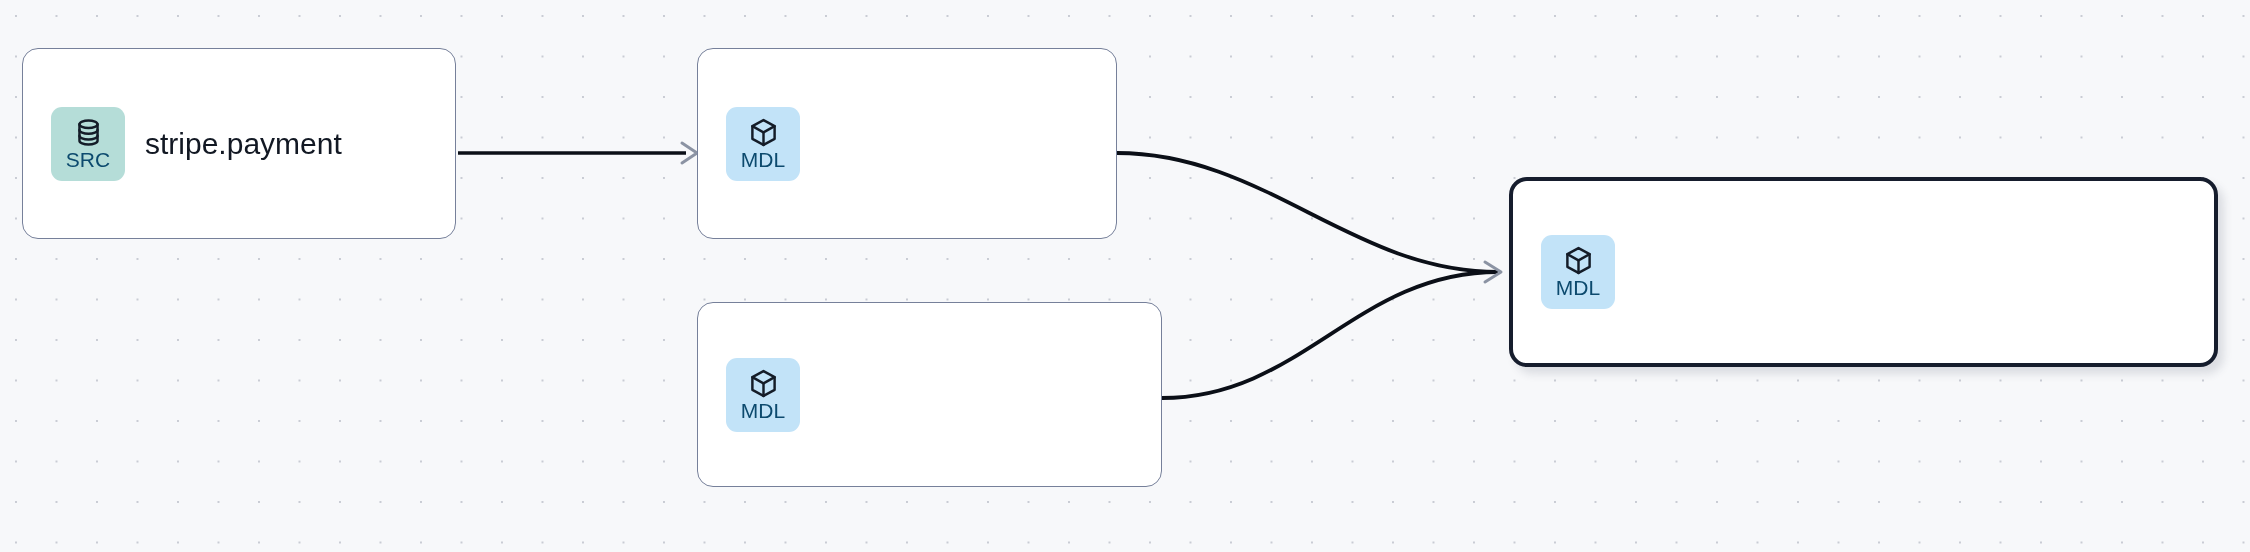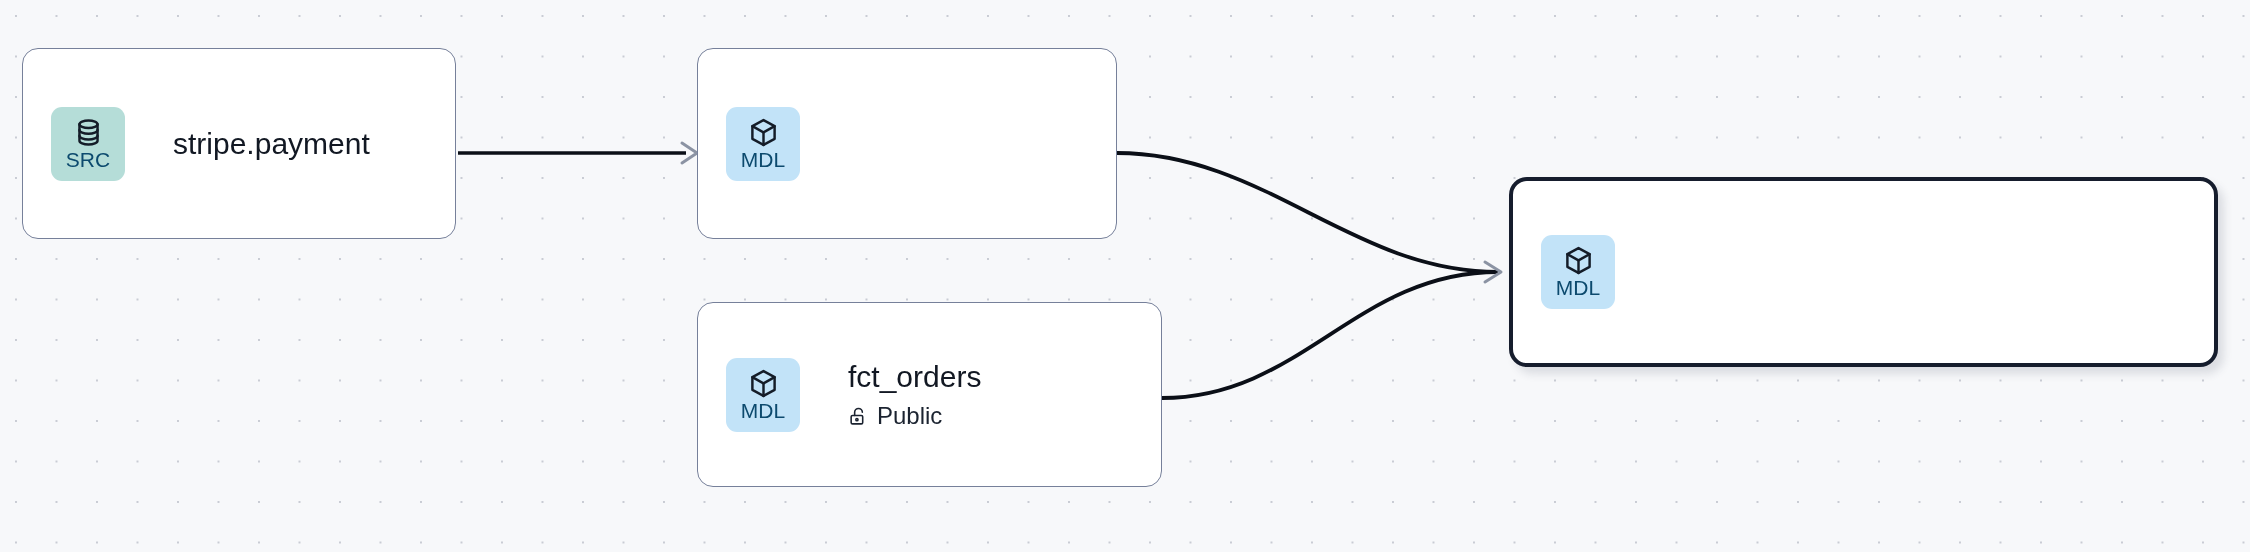--- a/index.html
+++ b/index.html
@@ -61,21 +61,21 @@
     margin-bottom: 1px;
   }
   .badge-label {
     font-size: 21px;
     line-height: 22px;
     color: #0c4a6e;
     font-family: "Liberation Sans", "DejaVu Sans", sans-serif;
     letter-spacing: 0.1px;
   }
   .node-text {
-    margin-left: 48px;
+    margin-left: 20px;
     display: flex;
     flex-direction: column;
     justify-content: center;
     min-width: 0;
   }
   .node-title {
     font-size: 30px;
     line-height: 36px;
     color: #121823;
     white-space: nowrap;
@@ -156,33 +156,20 @@
     <div class="badge mdl">
       <span>
         <svg viewBox="0 0 24 24" fill="none" stroke="#141c28" stroke-width="1.9" stroke-linecap="round" stroke-linejoin="round">
           <path d="M12 2.4 L20.6 7.1 L20.6 16.9 L12 21.6 L3.4 16.9 L3.4 7.1 Z"></path>
           <path d="M3.4 7.1 L12 11.9 L20.6 7.1"></path>
           <path d="M12 11.9 L12 21.6"></path>
         </svg>
       </span>
       <span class="badge-label">MDL</span>
     </div>
-    <div class="node-text">
-      <div class="node-title">fct_orders</div>
-      <div class="node-sub">
-        <span>
-          <svg viewBox="0 0 24 24" fill="none" stroke="#1b2330" stroke-width="1.8" stroke-linecap="round" stroke-linejoin="round">
-            <rect x="3.6" y="10.8" width="13.2" height="9.6" rx="1.6"></rect>
-            <path d="M7.6 10.8 V7.2 a4.4 4.4 0 0 1 8.8 0"></path>
-            <circle cx="10.2" cy="15.6" r="1.25"></circle>
-          </svg>
-        </span>
-        <span>Public</span>
-      </div>
-    </div>
   </div>
 
   <div class="node selected" style="left:1509px; top:177px; width:709px; height:190px;">
     <div class="badge mdl">
       <span>
         <svg viewBox="0 0 24 24" fill="none" stroke="#141c28" stroke-width="1.9" stroke-linecap="round" stroke-linejoin="round">
           <path d="M12 2.4 L20.6 7.1 L20.6 16.9 L12 21.6 L3.4 16.9 L3.4 7.1 Z"></path>
           <path d="M3.4 7.1 L12 11.9 L20.6 7.1"></path>
           <path d="M12 11.9 L12 21.6"></path>
         </svg>

